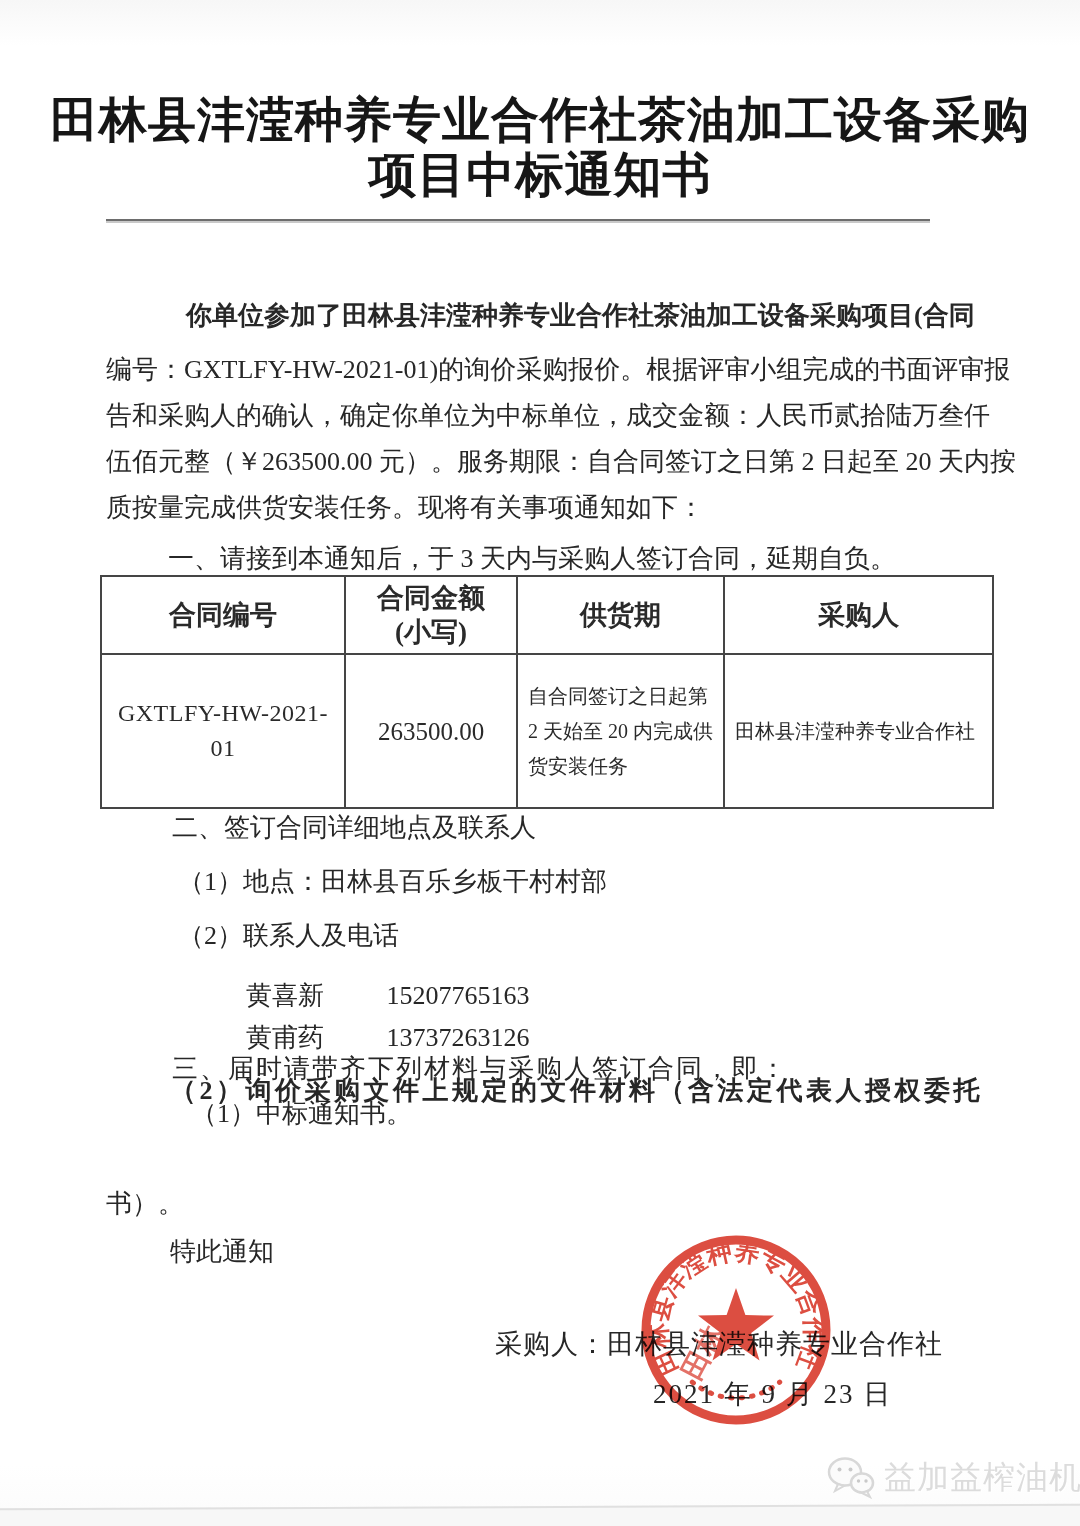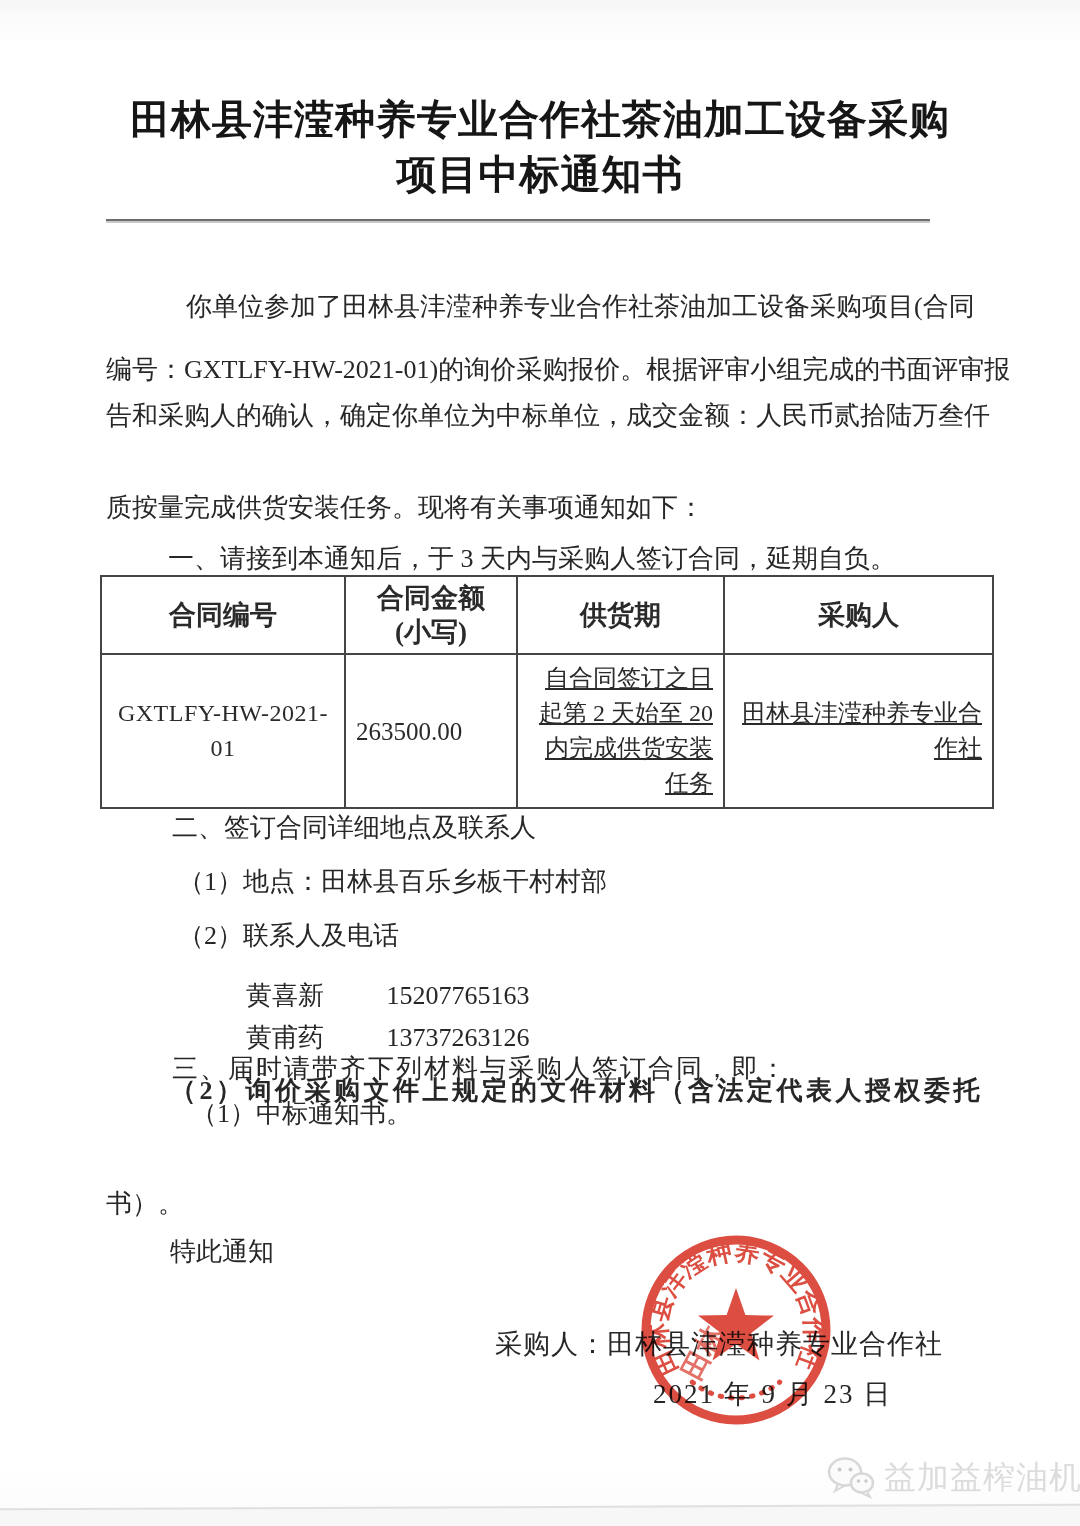--- a/index.html
+++ b/index.html
@@ -16,52 +16,52 @@
   .page::before{
     content:"";position:absolute;inset:0;
     background:linear-gradient(180deg,#f7f7f7 0%,#ffffff 3%,#ffffff 96%,#fbfbfb 100%);
     pointer-events:none;
   }
   .title{
     position:absolute;top:92px;left:0;width:1080px;margin:0;
     text-align:center;
     font-family:"Liberation Sans","DejaVu Sans",sans-serif;
     font-weight:700;color:#161616;
-    font-size:40px;line-height:55px;letter-spacing:1px;
+    font-size:48px;line-height:55px;letter-spacing:1px;
   }
   .title span{display:block;}
   .rule{
     position:absolute;top:219px;left:106px;width:824px;height:2px;
     background:#6d6d6d;border-bottom:2px solid #c9c9c9;
   }
   .line{position:absolute;font-size:26px;line-height:32px;white-space:nowrap;}
   .recipient{top:256px;left:107px;}
-  .p1{top:291px;left:186px;}
+  .p1{top:300px;left:186px;font-weight:bold;}
   .p2{top:354px;left:106px;}
   .p3{top:400px;left:106px;}
   .p4{top:446px;left:106px;}
   .p5{top:492px;left:106px;}
   .item1{top:543px;left:168px;}
   .contract-table{
     position:absolute;top:575px;left:100px;width:892px;
     border-collapse:collapse;table-layout:fixed;
     font-size:25px;color:#2a2a2a;padding-left:40px;
   }
   .contract-table th,.contract-table td{
     border:2px solid #454545;vertical-align:middle;padding:4px 10px;
   }
   .contract-table th{font-weight:700;font-size:27px;text-align:center;height:66px;line-height:34px;}
   .contract-table td{height:144px;line-height:35px;}
   .col-no{width:244px;}
   .col-amt{width:172px;}
   .col-del{width:207px;}
   .col-buy{width:269px;}
   .cell-no{text-align:center;font-size:24px;letter-spacing:.5px;}
-  .cell-amt{text-align:left;}
-  .cell-del,.cell-buy{text-align:right;font-size:24px;text-decoration:underline;}
+  .cell-amt{text-align:center;}
+  .cell-del,.cell-buy{text-align:left;font-size:20px;}
   .s2h{top:812px;left:172px;}
   .s2a{top:866px;left:178px;}
   .s2b{top:920px;left:178px;}
   .contact{position:absolute;left:246px;font-size:26px;white-space:nowrap;margin-top:12px;}
   .c1{top:966px;}
   .c2{top:1008px;}
   .contact .cname{display:inline-block;width:134px;}
   .s3h{top:1053px;left:172px;letter-spacing:2px;}
   .s3a{top:1098px;left:168px;margin-left:23px;}
   .s3b{top:1075px;left:170px;letter-spacing:3.5px;font-weight:bold;}
@@ -97,20 +97,21 @@
     <span>田林县沣滢种养专业合作社茶油加工设备采购</span>
     <span>项目中标通知书</span>
   </h1>
 
   <div class="rule"></div>
 
 
   <div class="line p1">你单位参加了田林县沣滢种养专业合作社茶油加工设备采购项目(合同</div>
   <div class="line p2">编号：GXTLFY-HW-2021-01)的询价采购报价。根据评审小组完成的书面评审报</div>
   <div class="line p3">告和采购人的确认，确定你单位为中标单位，成交金额：人民币贰拾陆万叁仟</div>
+  <div class="line p4">伍佰元整（￥263500.00 元）。服务期限：自合同签订之日第 2 日起至 20 天内按</div>
   <div class="line p5">质按量完成供货安装任务。现将有关事项通知如下：</div>
 
   <div class="line item1">一、请接到本通知后，于 3 天内与采购人签订合同，延期自负。</div>
 
   <table class="contract-table">
     <colgroup>
       <col class="col-no">
         <col class="col-amt">
         <col class="col-del">
         <col class="col-buy">

